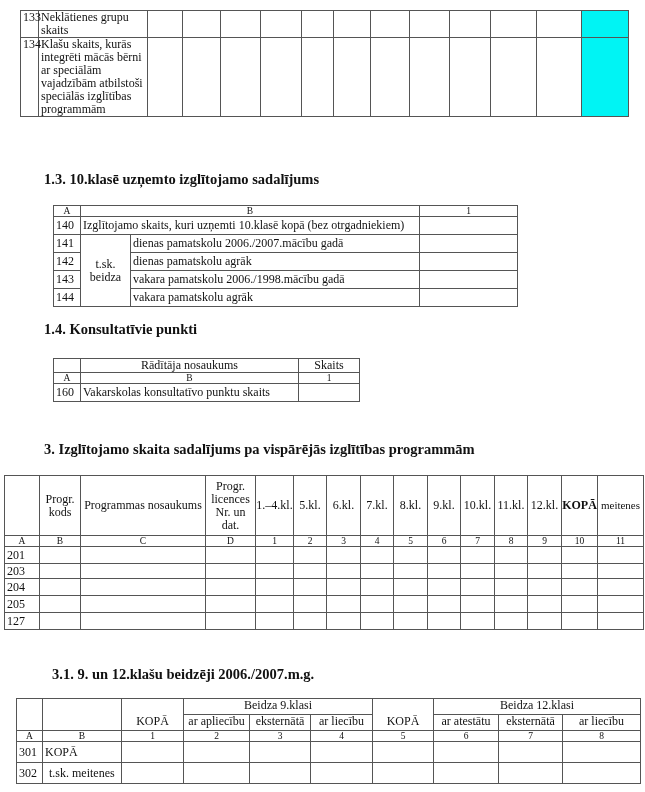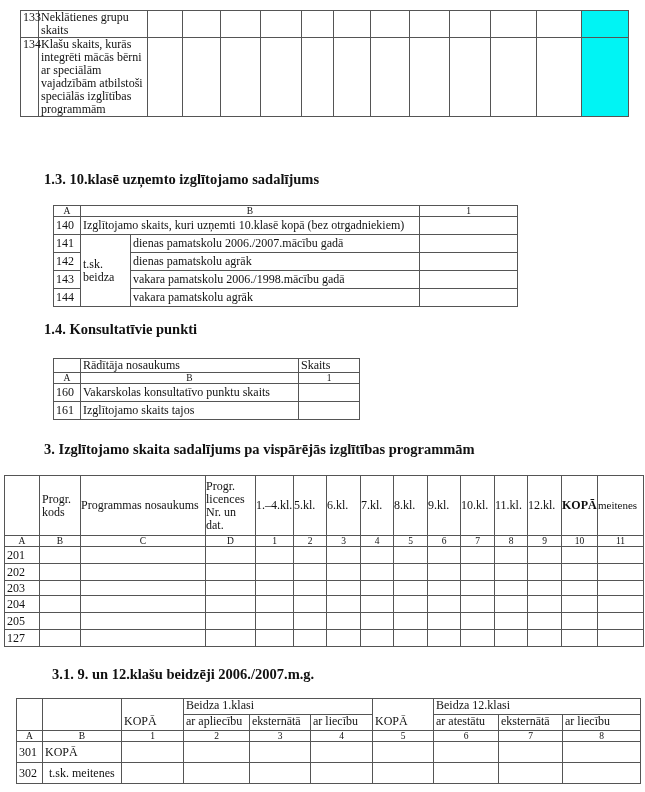--- a/index.html
+++ b/index.html
@@ -1,20 +1,20 @@
 <!DOCTYPE html>
 <html><head>
 <meta charset="utf-8">
 <style>
   html, body { margin:0; padding:0; background:#ffffff; }
   body { width:645px; height:792px; position:relative; overflow:hidden;
          font-family:"Liberation Serif", "DejaVu Serif", serif; color:#111; }
   table { border-collapse:collapse; position:absolute; table-layout:fixed; }
   td { border:1.4px solid #555; padding:0 2px; vertical-align:top; font-size:12px; line-height:13px; }
-  .c { }
+  .c { text-align:center; }
   .small td.hdr { font-size:9.5px; line-height:10px; padding:0; text-align:center; }
   .cyan { background:#00f4f4; }
   h2 { position:absolute; margin:0; font-size:14.5px; font-weight:bold; font-family:"Liberation Serif","DejaVu Serif",serif; }
   .mid { vertical-align:middle; }
   .bold { font-weight:bold; }
 </style>
 </head>
 <body>
 
 <table style="left:20px; top:10px; width:608px;">
@@ -127,25 +127,20 @@
     <td class="c">Skaits</td>
   </tr>
   <tr style="height:11px">
     <td class="hdr">A</td>
     <td class="hdr">B</td>
     <td class="hdr">1</td>
   </tr>
   <tr style="height:18px">
     <td class="mid">160</td>
     <td class="mid">Vakarskolas konsultatīvo punktu skaits</td>
-    <td></td>
-  </tr>
-  <tr style="height:18px">
-    <td class="mid">161</td>
-    <td class="mid">Izglītojamo skaits tajos</td>
     <td></td>
   </tr>
 </tbody>
   </table>
 
 <h2 style="left:44px; top:441px;">3. Izglītojamo skaita sadalījums pa vispārējās izglītības programmām</h2>
 <table class="small" style="left:4px; top:475px; width:639px;">
   <colgroup>
     <col style="width:35px">
       <col style="width:41px">
@@ -208,37 +203,20 @@
         <td></td>
         <td></td>
         <td></td>
         <td></td>
         <td></td>
         <td></td>
         <td></td>
         <td></td>
         <td></td>
   </tr>
-  <tr style="height:17px">
-    <td class="mid">202</td>
-    <td></td>
-        <td></td>
-        <td></td>
-        <td></td>
-        <td></td>
-        <td></td>
-        <td></td>
-        <td></td>
-        <td></td>
-        <td></td>
-        <td></td>
-        <td></td>
-        <td></td>
-        <td></td>
-  </tr>
   <tr style="height:15px">
     <td class="mid">203</td>
     <td></td>
         <td></td>
         <td></td>
         <td></td>
         <td></td>
         <td></td>
         <td></td>
         <td></td>
@@ -315,21 +293,21 @@
       <col style="width:61px">
       <col style="width:65px">
     <col style="width:64px">
       <col style="width:78px">
   </colgroup>
   <tbody>
       <tr style="height:16px">
     <td rowspan="2"></td>
     <td rowspan="2"></td>
     <td class="c mid" style="border-bottom:none"></td>
-    <td class="c" colspan="3">Beidza 1.klasi</td>
+    <td class="c" colspan="3">Beidza 9.klasi</td>
     <td class="c mid" style="border-bottom:none"></td>
     <td class="c" colspan="3">Beidza 12.klasi</td>
   </tr>
   <tr style="height:16px">
     <td class="c" style="border-top:none">KOPĀ</td>
     <td class="c">ar apliecību</td>
     <td class="c">eksternātā</td>
     <td class="c">ar liecību</td>
     <td class="c" style="border-top:none">KOPĀ</td>
     <td class="c">ar atestātu</td>

